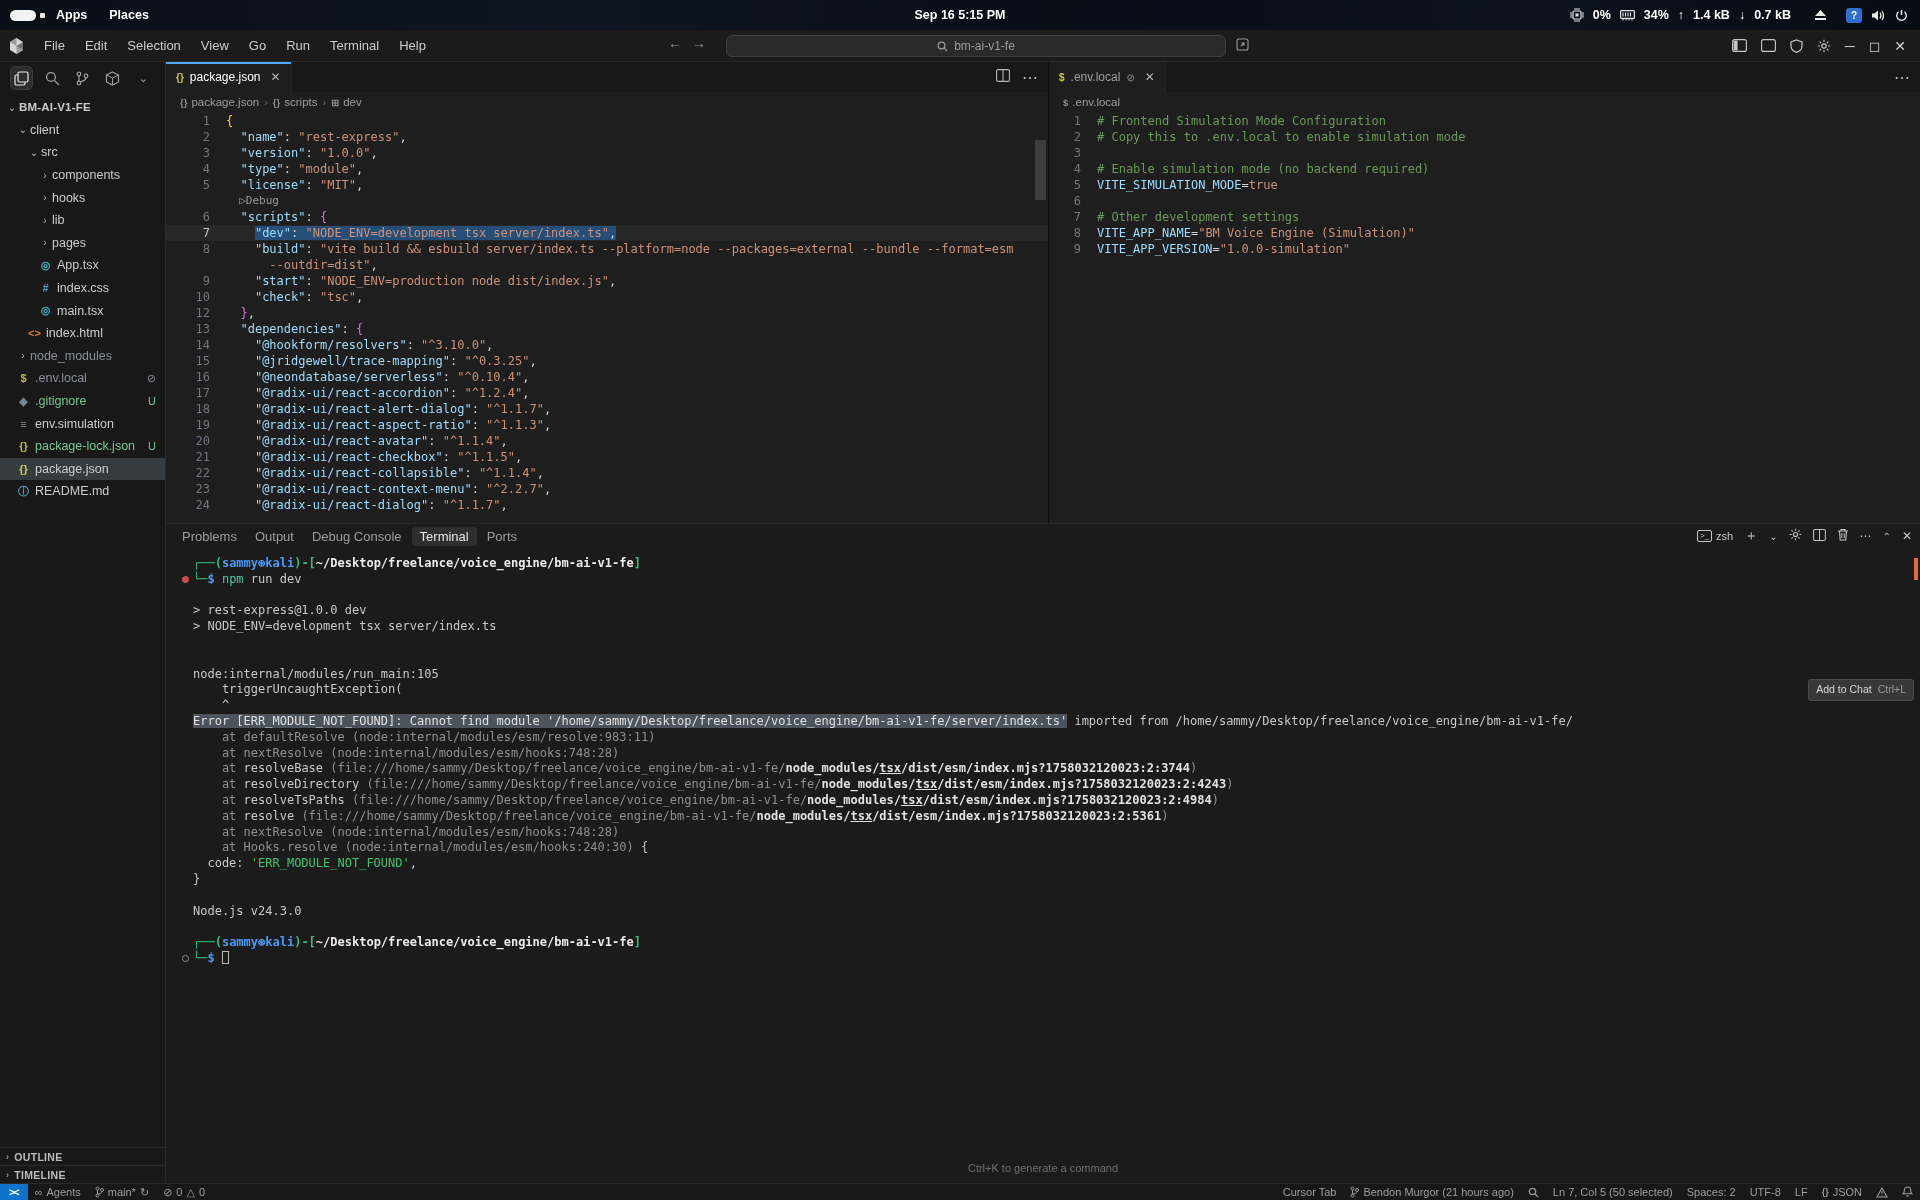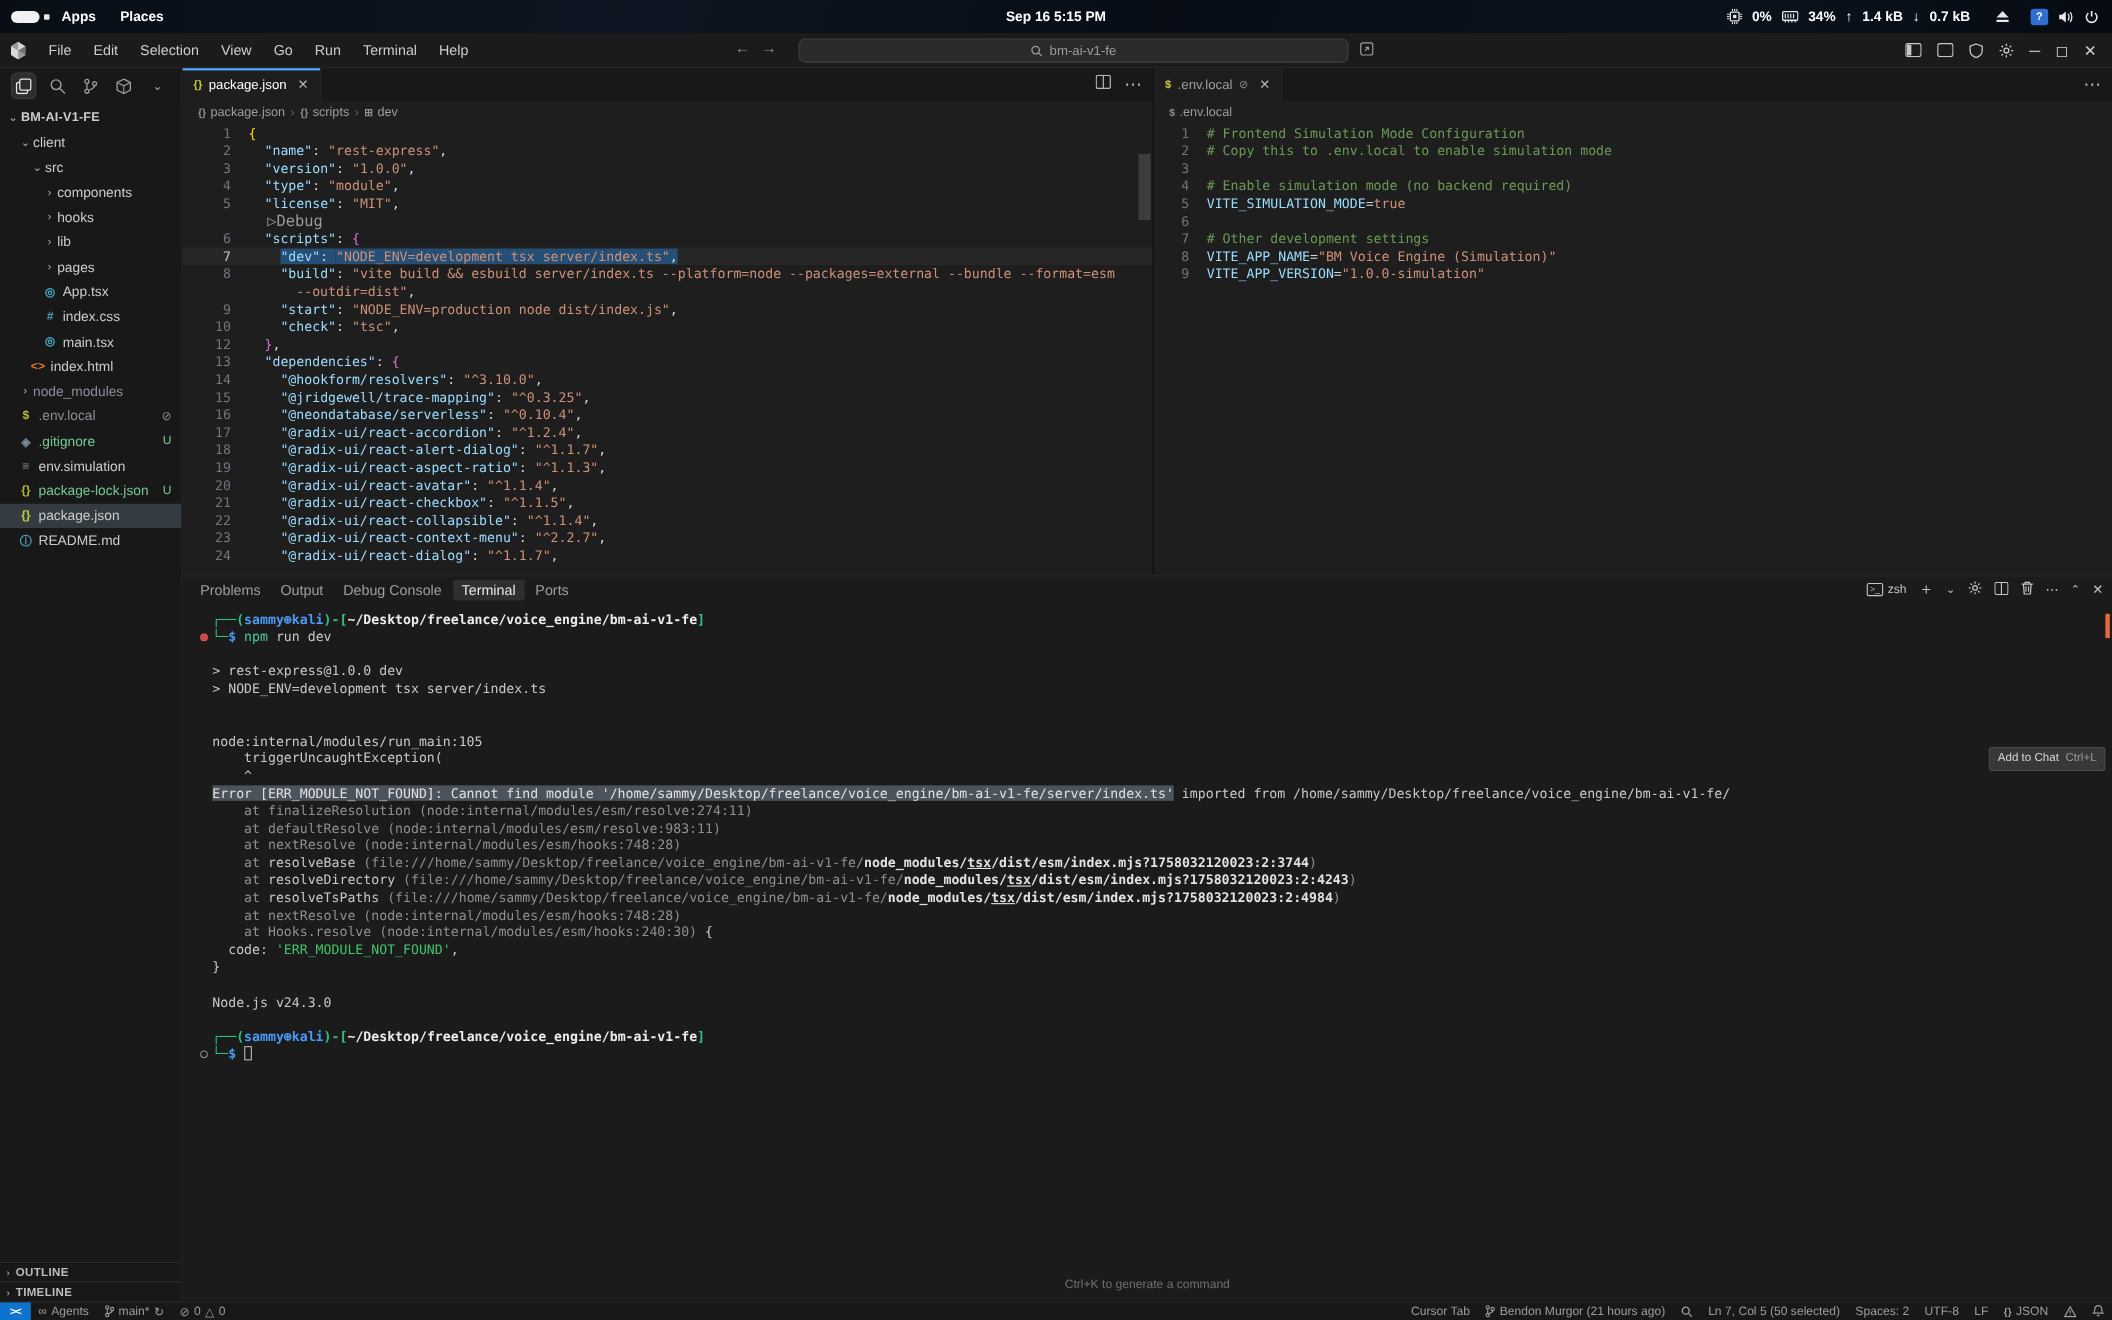--- a/index.html
+++ b/index.html
@@ -88,21 +88,21 @@
   .code { flex:1 1 auto; overflow:hidden; font-family:"DejaVu Sans Mono", monospace;
     font-size:12px; line-height:16px; padding-top:1px; position:relative;}
   .crow { display:flex; height:16px; white-space:pre; position:relative;}
   .crow .ln { flex:0 0 auto; text-align:right; color:#6e7681; }
   .egroup.left .crow .ln { width:44px; }
   .egroup.left .crow .ctext { margin-left:16px; }
   .egroup.right .crow .ln { width:32px; }
   .egroup.right .crow .ctext { margin-left:16px; }
   .crow.hl { background:rgba(255,255,255,.045); }
   .crow.hl .ln { color:#c6c6c6; }
-  .crow.lens { color:#9a9a9a; font-size:14px;align-items:flex-end; }
+  .crow.lens { color:#9a9a9a; font-size:11px;align-items:flex-end; }
   .crow.lens .ctext { margin-left:16px; }
   .tk-yb{color:#ffd700} .tk-pb{color:#da70d6} .tk-k{color:#9cdcfe} .tk-s{color:#ce9178}
   .tk-w{color:#d4d4d4} .tk-c{color:#6a9955}
   .sel { background:#264f78; }
   .scroll-thumb { position:absolute; right:2px; top:28px; width:11px; height:60px; background:rgba(121,121,121,.35); }
 
   
   .panel { flex:1 1 auto; display:flex; flex-direction:column; background:#1b1b1b;
     border-top:1px solid #2a2a2a; position:relative; min-height:0;}
   .panel-header { height:24px; display:flex; align-items:center; padding:0 8px 0 8px; flex:0 0 auto; }
@@ -520,26 +520,26 @@
             <div class="trowt"><span class="mk fail"></span><span class="tk-pg">└─</span><span class="tk-pbl">$ </span><span class="tk-cmd">npm</span><span class="tk-tw"> run dev</span></div>
             <div class="trowt"></div>
             <div class="trowt"><span class="tk-tw">&gt; rest-express@1.0.0 dev</span></div>
             <div class="trowt"><span class="tk-tw">&gt; NODE_ENV=development tsx server/index.ts</span></div>
             <div class="trowt"></div>
             <div class="trowt"></div>
             <div class="trowt"><span class="tk-tw">node:internal/modules/run_main:105</span></div>
             <div class="trowt"><span class="tk-tw">    triggerUncaughtException(</span></div>
             <div class="trowt"><span class="tk-tw">    ^</span></div>
             <div class="trowt"><span class="tk-tsel">Error [ERR_MODULE_NOT_FOUND]: Cannot find module '/home/sammy/Desktop/freelance/voice_engine/bm-ai-v1-fe/server/index.ts'</span><span class="tk-tw"> imported from /home/sammy/Desktop/freelance/voice_engine/bm-ai-v1-fe/</span></div>
-            <div class="trowt"><span class="tk-td">    at finalizeResolution (node:internal/modules/esm/resolve:274:11)</span></div>
             <div class="trowt"><span class="tk-td">    at defaultResolve (node:internal/modules/esm/resolve:983:11)</span></div>
             <div class="trowt"><span class="tk-td">    at nextResolve (node:internal/modules/esm/hooks:748:28)</span></div>
             <div class="trowt"><span class="tk-td">    at </span><span class="tk-tw">resolveBase</span><span class="tk-td"> (file:///home/sammy/Desktop/freelance/voice_engine/bm-ai-v1-fe/</span><span class="tk-tb">node_modules/</span><span class="tk-tbu">tsx</span><span class="tk-tb">/dist/esm/index.mjs?1758032120023:2:3744</span><span class="tk-td">)</span></div>
             <div class="trowt"><span class="tk-td">    at </span><span class="tk-tw">resolveDirectory</span><span class="tk-td"> (file:///home/sammy/Desktop/freelance/voice_engine/bm-ai-v1-fe/</span><span class="tk-tb">node_modules/</span><span class="tk-tbu">tsx</span><span class="tk-tb">/dist/esm/index.mjs?1758032120023:2:4243</span><span class="tk-td">)</span></div>
             <div class="trowt"><span class="tk-td">    at </span><span class="tk-tw">resolveTsPaths</span><span class="tk-td"> (file:///home/sammy/Desktop/freelance/voice_engine/bm-ai-v1-fe/</span><span class="tk-tb">node_modules/</span><span class="tk-tbu">tsx</span><span class="tk-tb">/dist/esm/index.mjs?1758032120023:2:4984</span><span class="tk-td">)</span></div>
+            <div class="trowt"><span class="tk-td">    at </span><span class="tk-tw">resolve</span><span class="tk-td"> (file:///home/sammy/Desktop/freelance/voice_engine/bm-ai-v1-fe/</span><span class="tk-tb">node_modules/</span><span class="tk-tbu">tsx</span><span class="tk-tb">/dist/esm/index.mjs?1758032120023:2:5361</span><span class="tk-td">)</span></div>
             <div class="trowt"><span class="tk-td">    at nextResolve (node:internal/modules/esm/hooks:748:28)</span></div>
             <div class="trowt"><span class="tk-td">    at Hooks.resolve (node:internal/modules/esm/hooks:240:30)</span><span class="tk-tw"> {</span></div>
             <div class="trowt"><span class="tk-tw">  code: </span><span class="tk-tg">'ERR_MODULE_NOT_FOUND'</span><span class="tk-tw">,</span></div>
             <div class="trowt"><span class="tk-tw">}</span></div>
             <div class="trowt"></div>
             <div class="trowt"><span class="tk-tw">Node.js v24.3.0</span></div>
             <div class="trowt"></div>
             <div class="trowt"><span class="tk-pg">┌──(</span><span class="tk-pbl">sammy⊛kali</span><span class="tk-pg">)-[</span><span class="tk-pw">~/Desktop/freelance/voice_engine/bm-ai-v1-fe</span><span class="tk-pg">]</span></div>
             <div class="trowt"><span class="mk idle"></span><span class="tk-pg">└─</span><span class="tk-pbl">$ </span><span class="cursor-block"></span></div>
           </div>

